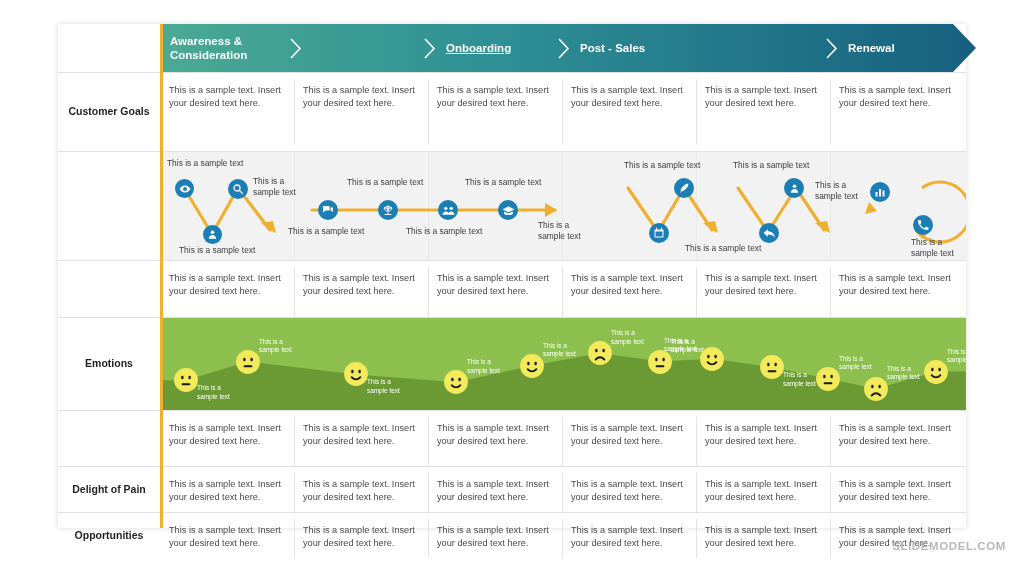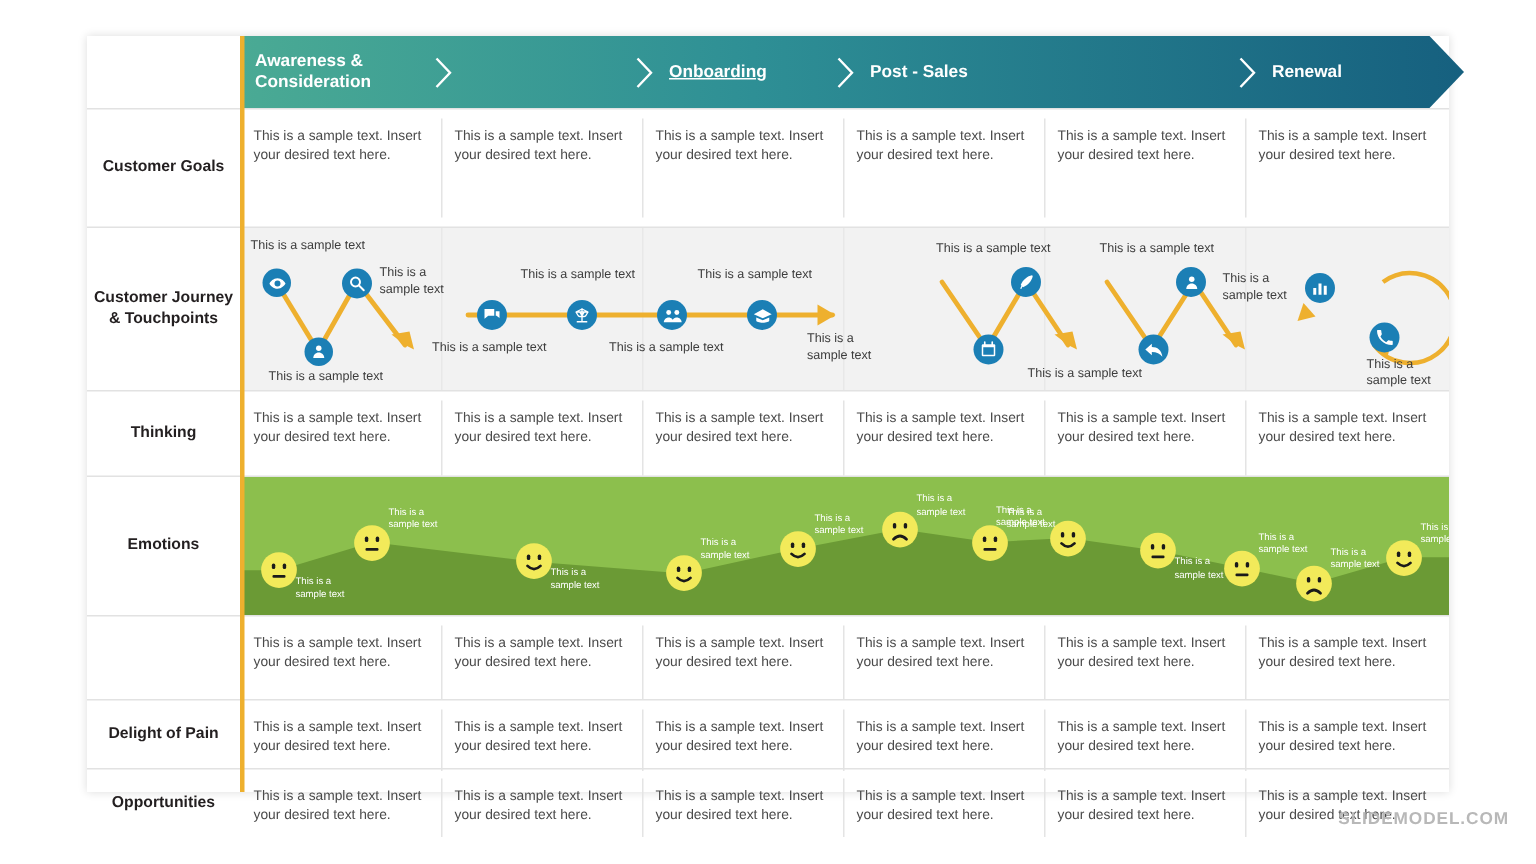--- a/index.html
+++ b/index.html
@@ -126,21 +126,20 @@
       <div class="tcell" style="left:134px;width:134px;">This is a sample text. Insert your desired text here.</div>
       <div class="tcell" style="left:268px;width:134px;">This is a sample text. Insert your desired text here.</div>
       <div class="tcell" style="left:402px;width:134px;">This is a sample text. Insert your desired text here.</div>
       <div class="tcell" style="left:536px;width:134px;">This is a sample text. Insert your desired text here.</div>
       <div class="tcell" style="left:670px;width:136px;">This is a sample text. Insert your desired text here.</div>
     </div>
   </div>
 
   <div class="sep" style="top:127px;"></div>
   <div class="row" style="top:128px;height:108px;">
-    <div class="rowlabel">Customer Journey &amp; Touchpoints</div>
     <div class="rowbody" id="journey">
       <div class="vdiv" style="left:134px;height:108px;top:0;background:#e8e8e8;"></div>
       <div class="vdiv" style="left:268px;height:108px;top:0;background:#e8e8e8;"></div>
       <div class="vdiv" style="left:402px;height:108px;top:0;background:#e8e8e8;"></div>
       <div class="vdiv" style="left:536px;height:108px;top:0;background:#e8e8e8;"></div>
       <div class="vdiv" style="left:670px;height:108px;top:0;background:#e8e8e8;"></div>
 
       <svg width="806" height="108" viewBox="0 0 806 108" style="position:absolute;left:0;top:0;">
         <g stroke="#eeb02e" stroke-width="3.2" fill="none" stroke-linecap="round">
           <path d="M24,36 L52,82"></path>
@@ -260,21 +259,20 @@
       <div class="jtext" style="left:464px;top:8px;width:112px;">This is a sample text</div>
       <div class="jtext" style="left:525px;top:91px;width:112px;">This is a sample text</div>
       <div class="jtext" style="left:573px;top:8px;width:112px;">This is a sample text</div>
       <div class="jtext" style="left:655px;top:28px;width:52px;">This is a sample text</div>
       <div class="jtext" style="left:751px;top:85px;width:52px;">This is a sample text</div>
     </div>
   </div>
 
   <div class="sep" style="top:236px;"></div>
   <div class="row" style="top:237px;height:56px;">
-    <div class="rowlabel">Thinking</div>
     <div class="rowbody">
       <div class="vdiv" style="left:134px;height:50px;"></div>
       <div class="vdiv" style="left:268px;height:50px;"></div>
       <div class="vdiv" style="left:402px;height:50px;"></div>
       <div class="vdiv" style="left:536px;height:50px;"></div>
       <div class="vdiv" style="left:670px;height:50px;"></div>
       <div class="tcell" style="left:0;width:134px;">This is a sample text. Insert your desired text here.</div>
       <div class="tcell" style="left:134px;width:134px;">This is a sample text. Insert your desired text here.</div>
       <div class="tcell" style="left:268px;width:134px;">This is a sample text. Insert your desired text here.</div>
       <div class="tcell" style="left:402px;width:134px;">This is a sample text. Insert your desired text here.</div>

